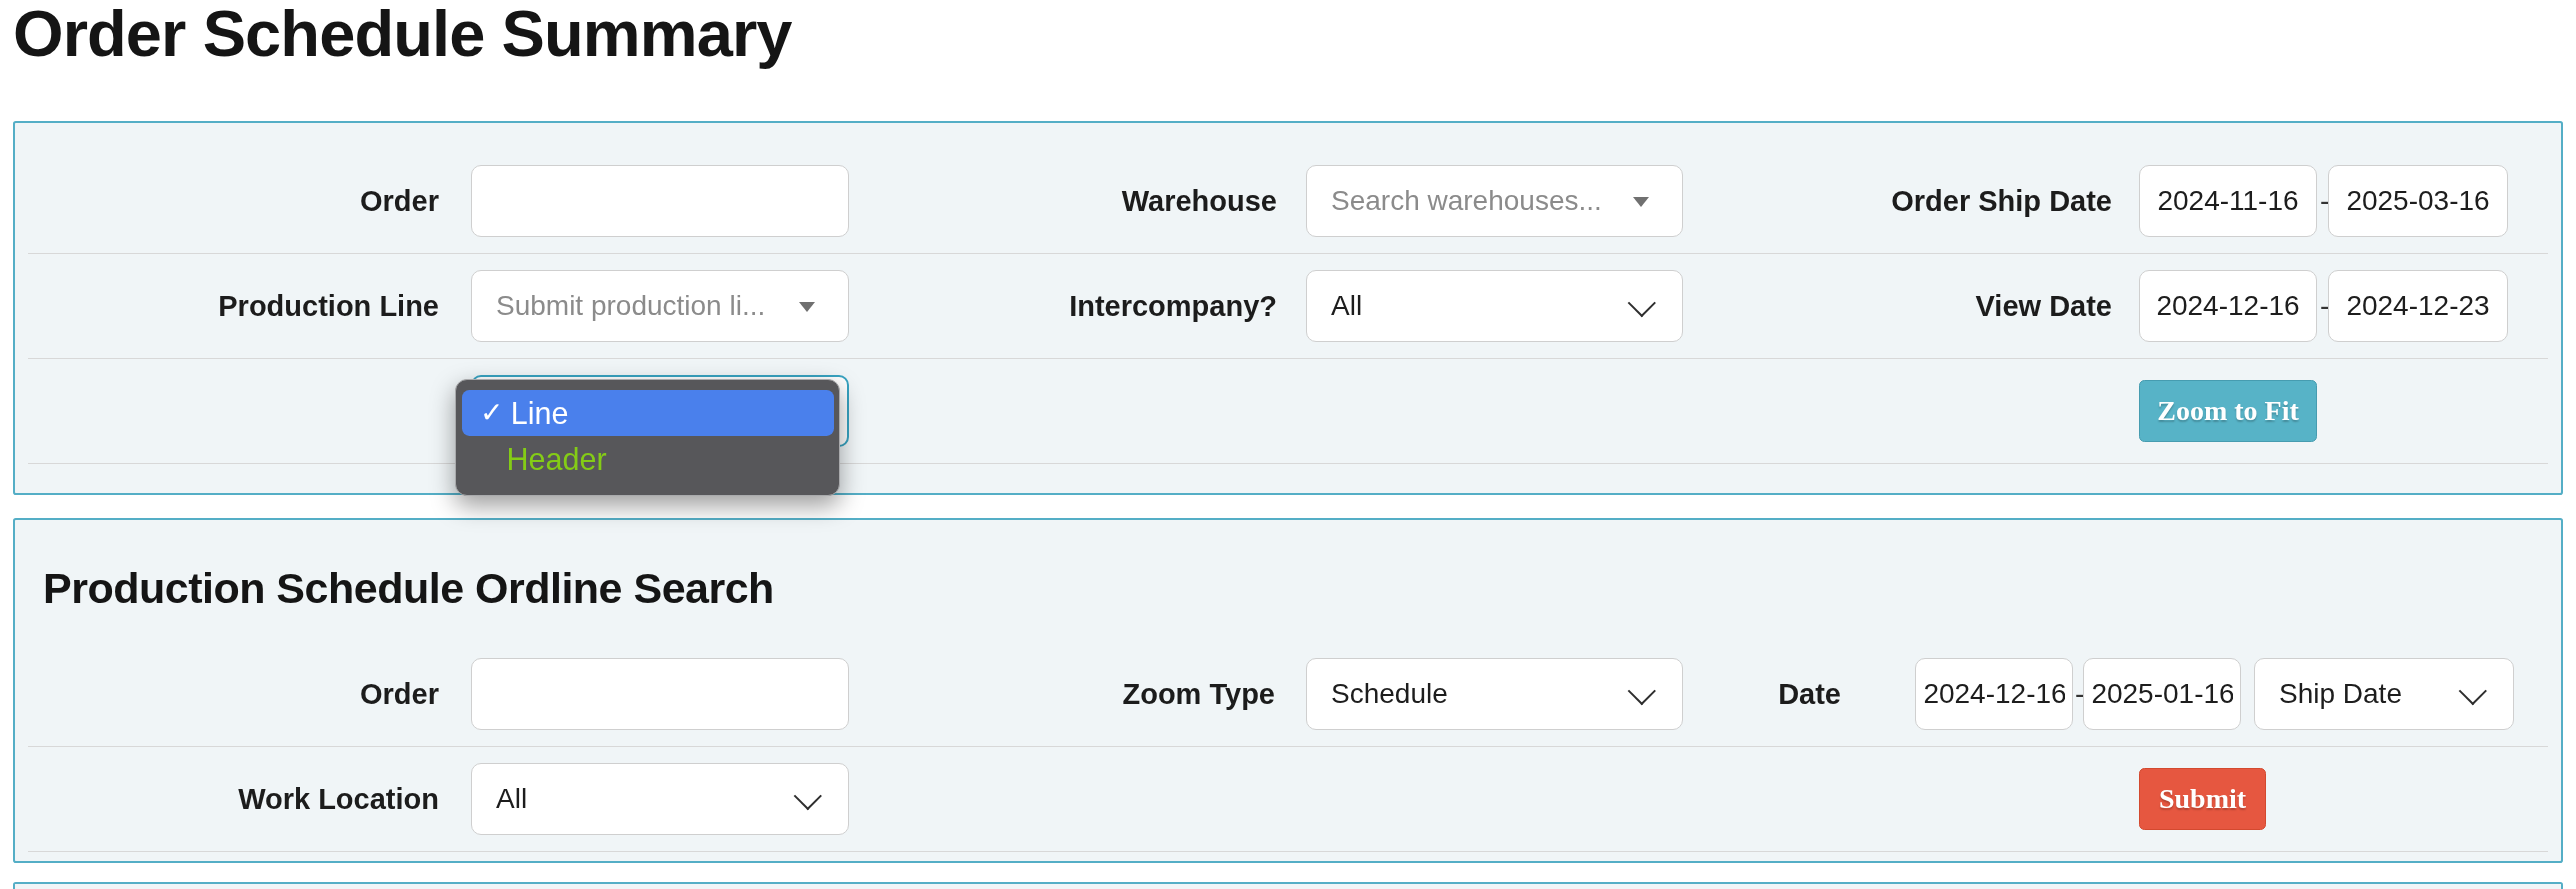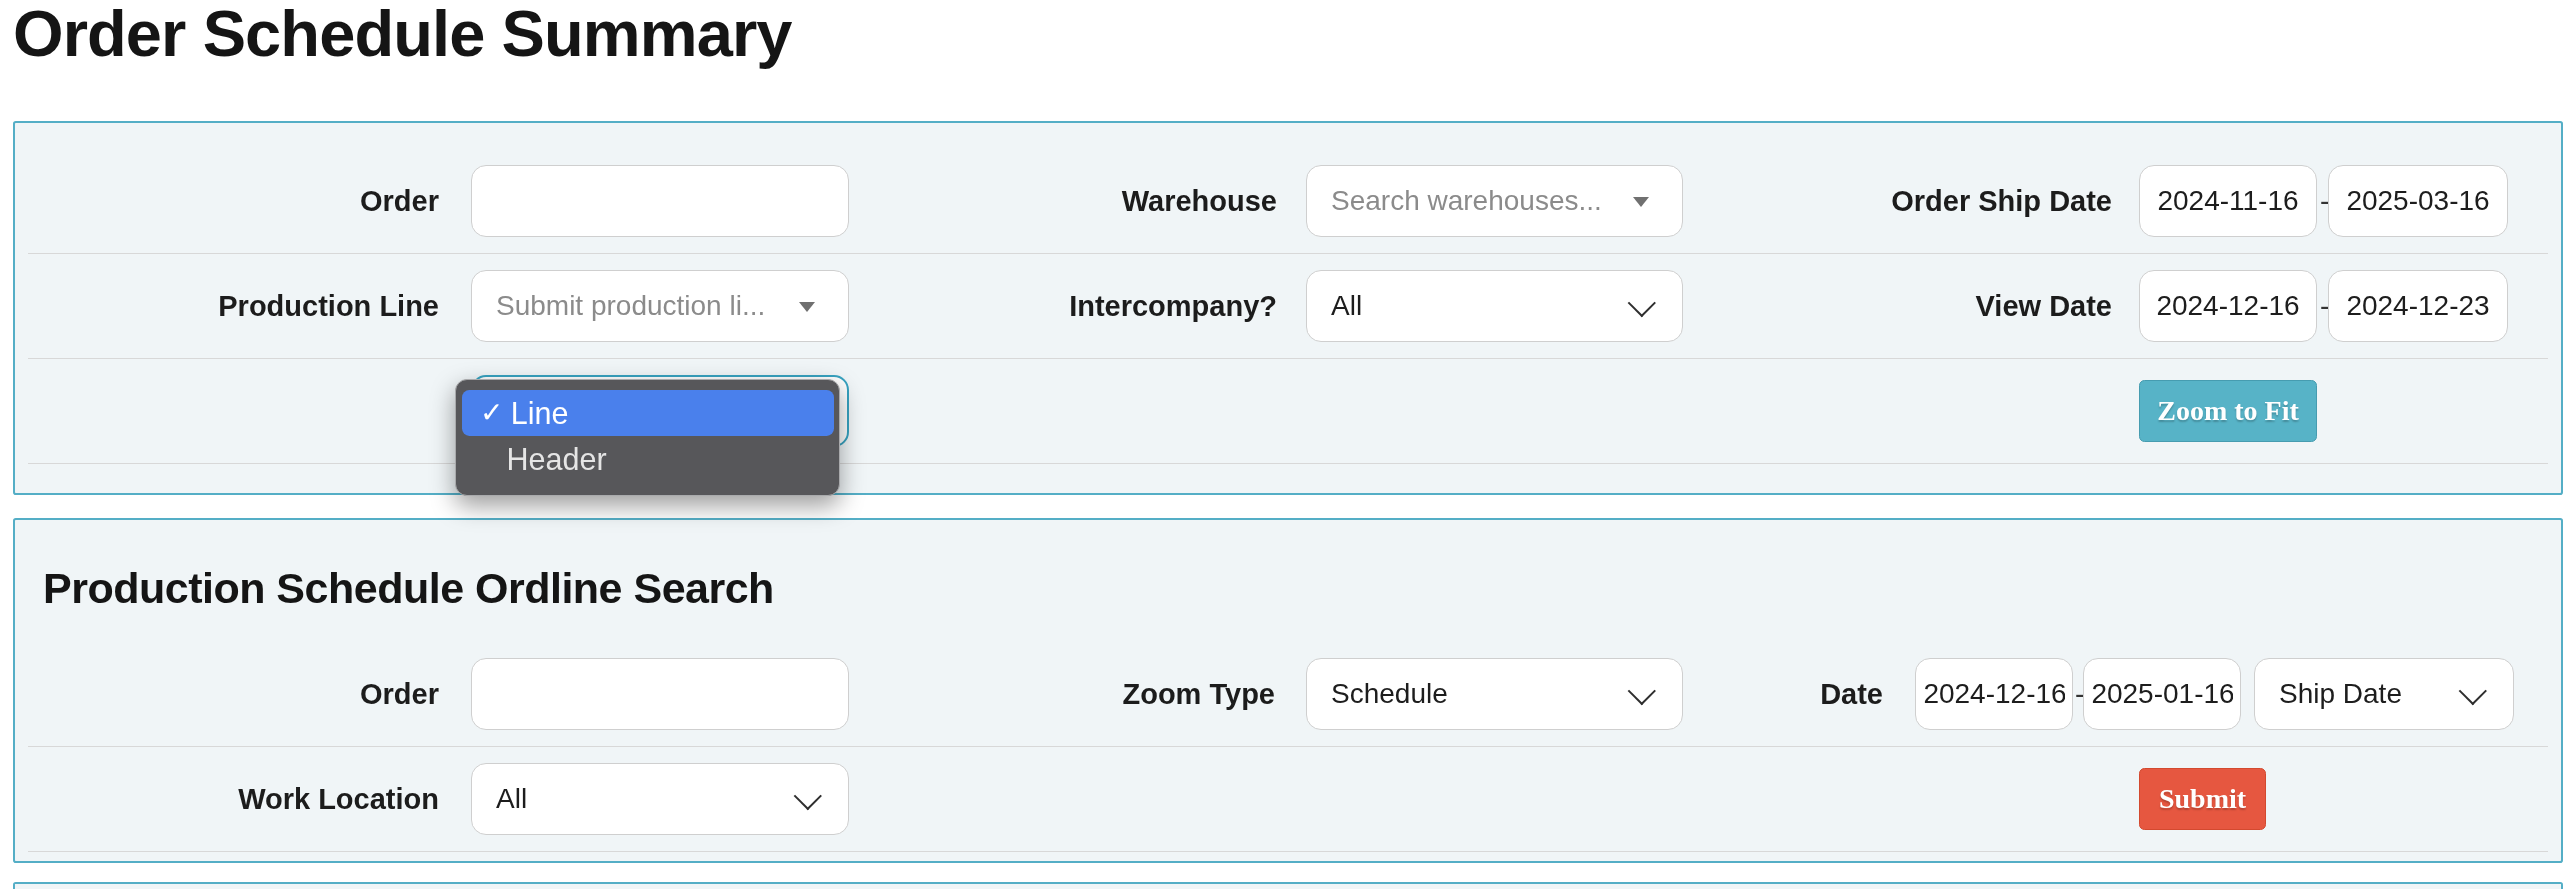--- a/index.html
+++ b/index.html
@@ -39,21 +39,21 @@
   }
   .frow{position:relative;height:104px;border-bottom:1.8px solid #d8d8d8;}
   .lbl{
     position:absolute;top:50%;transform:translateY(-50%);
     font-size:29px;font-weight:700;color:#1c1c1c;
     text-align:right;white-space:nowrap;
   }
   .ctl{
     position:absolute;top:50%;transform:translateY(-50%);
     box-sizing:border-box;height:72px;
-    background:#fff;border:1.8px solid #cfcfcf;border-radius:15px;
+    background:#fff;border:1.8px solid #cfcfcf;border-radius:10px;
     font-size:28px;color:#1d1d1d;
   }
   input.ctl{padding:0 22px;font-family:inherit;outline:none;}
   input.date{text-align:center;padding:0 7.4px;}
   .selectbox{display:flex;align-items:center;padding:0 59px 0 24px;cursor:default;}
   .selectbox .val{white-space:nowrap;overflow:hidden;}
   .sel2 .val{color:#8b8b8b;}
   .tri{
     position:absolute;right:33px;top:50%;margin-top:-3.7px;
     width:0;height:0;
@@ -74,21 +74,21 @@
   .lblA{left:0;width:411px;}
   .ctlA{left:443px;width:378px;}
   .lblB{left:832px;width:417px;}
   .ctlB{left:1278px;width:377px;}
   .lblC{left:1664px;width:420px;}
   .dateC1{left:2111px;width:178px;}
   .dashC{left:2292px;}
   .dateC2{left:2300px;width:180px;}
   
   .lblB2{left:832px;width:415px;}
-  .lblD{left:1664px;width:191px;}
+  .lblD{left:1622px;width:191px;}
   .dateD1{left:1887px;width:158px;}
   .dashD{left:2047px;}
   .dateD2{left:2055px;width:158px;}
   .modeSel{left:2226px;width:260px;}
   
   .btn{
     position:absolute;top:50%;transform:translateY(-50%);
     box-sizing:border-box;height:62px;
     display:flex;align-items:center;justify-content:center;
     font-family:Liberation Serif, serif;font-size:28px;font-weight:700;color:#fff;
@@ -107,21 +107,21 @@
     border:1.8px solid #a9aaac;border-radius:12px;
     padding:10.2px 5.5px;
     box-shadow:0 9.2px 24px rgba(0,0,0,0.38);
     z-index:10;
   }
   .dd-item{
     height:46px;display:flex;align-items:center;
     font-size:30.5px;color:#fff;border-radius:7.4px;white-space:nowrap;
   }
   .dd-item.sel{background:var(--highlight-blue);padding-left:18.5px;}
-  .dd-item.plain{padding-left:45px;color:#e5e5e5;}
+  .dd-item.plain{padding-left:45px;color:#84cc16;}
   .check{margin-right:7.4px;font-size:28px;line-height:1;}
 </style>
 </head>
 <body>
 
 <h1 class="page-title">Order Schedule Summary</h1>
 
 <div class="panel" id="summary-panel">
 
   <div class="frow">

